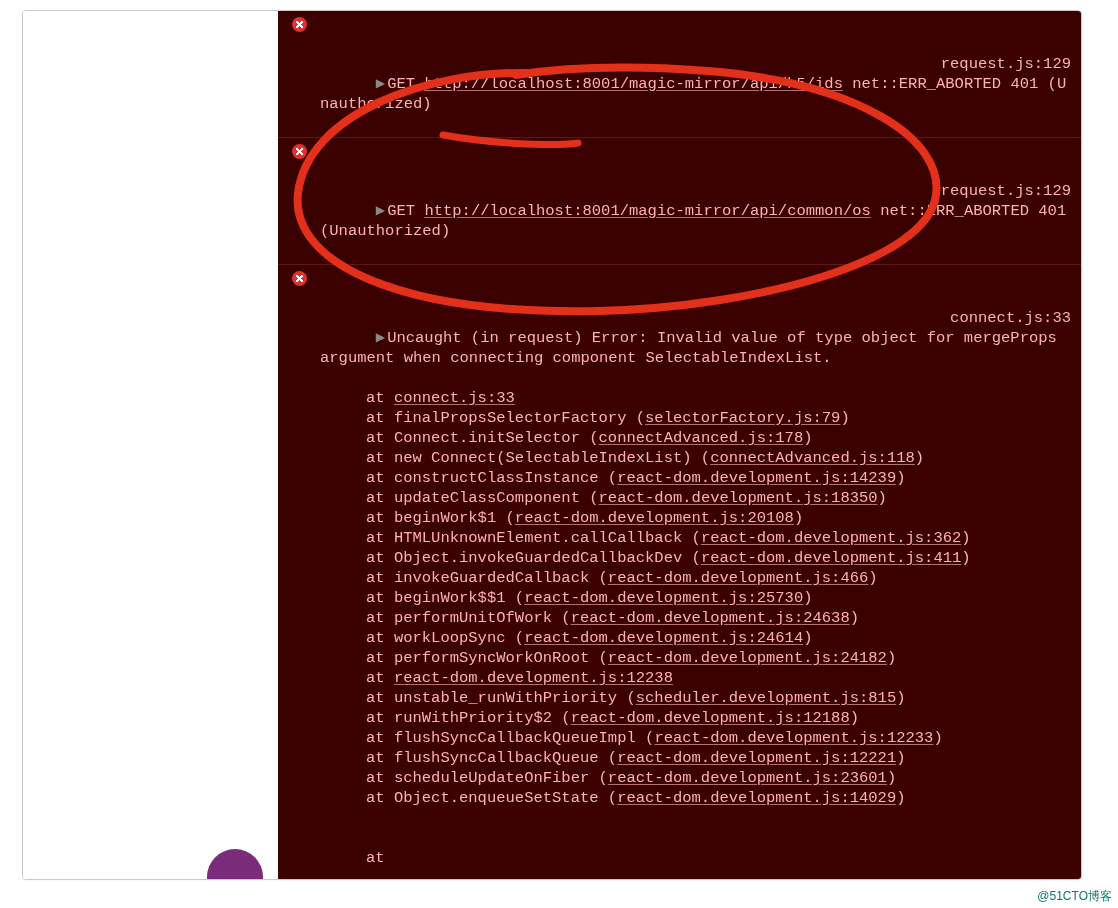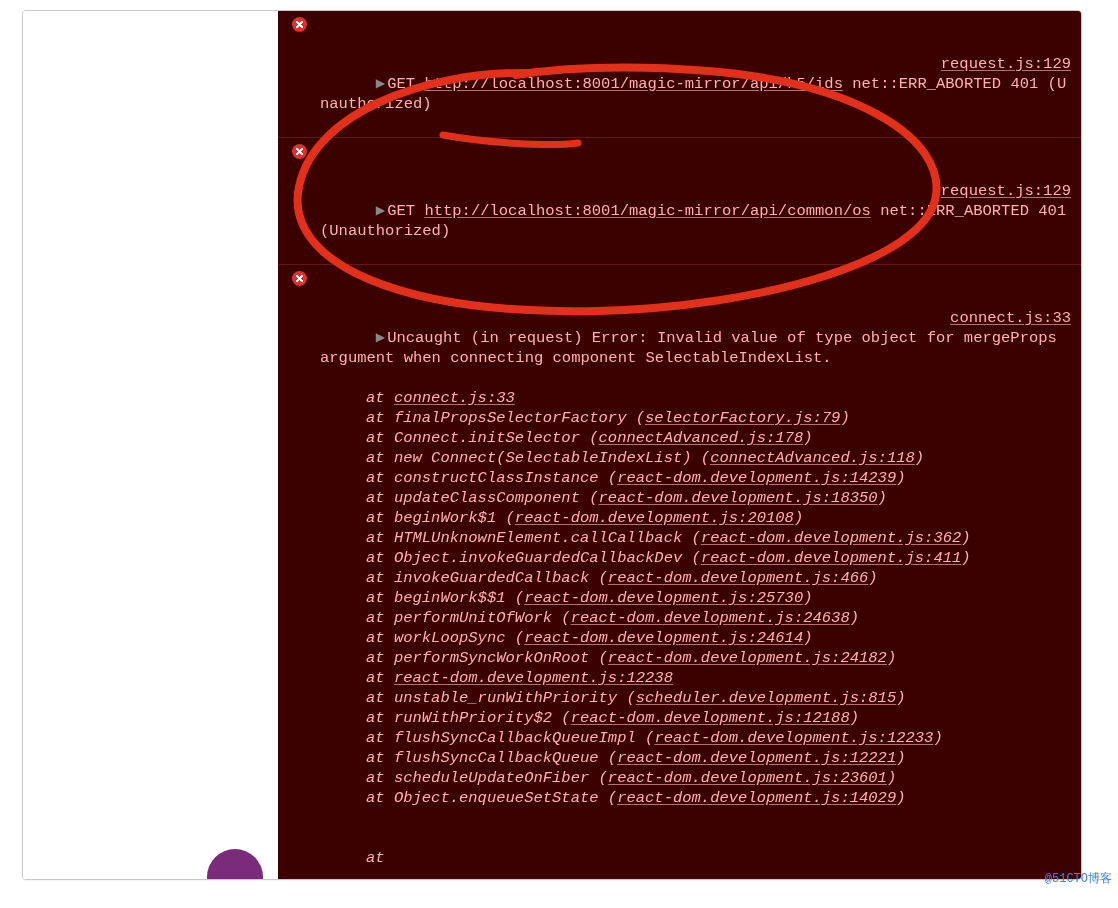--- a/index.html
+++ b/index.html
@@ -77,45 +77,44 @@
     height: 7px;
     background:
       linear-gradient(45deg, transparent 42%, #fff 42%, #fff 58%, transparent 58%),
       linear-gradient(-45deg, transparent 42%, #fff 42%, #fff 58%, transparent 58%);
   }
   .arrow {
     color: #888;
     display: inline-block;
     margin-right: 2px;
   }
-  .indent { padding-left: 46px; display: block; font-style: italic; }
+  .indent { padding-left: 46px; display: block; }
   .lnk {
     text-decoration: underline;
     text-decoration-color: #b57070;
     text-underline-offset: 2px;
   }
   .srclink {
     float: right;
-    text-decoration: underline;
     text-decoration-color: #b57070;
     text-underline-offset: 2px;
     margin-left: 10px;
   }
   .annotation {
     position: absolute;
     pointer-events: none;
     z-index: 50;
   }
   .watermark {
     position: absolute;
     right: 6px;
-    bottom: 19px;
-    font-family: Liberation Mono, monospace;
+    bottom: 2px;
+    font-family: Liberation Sans, sans-serif;
     font-size: 12px;
-    color: #3b82f6;
+    color: #0f766e;
   }
 </style>
 </head>
 <body>
 
 <div class="frame">
 
   <div class="leftpane">
     <div class="purple-circle"></div>
   </div>

